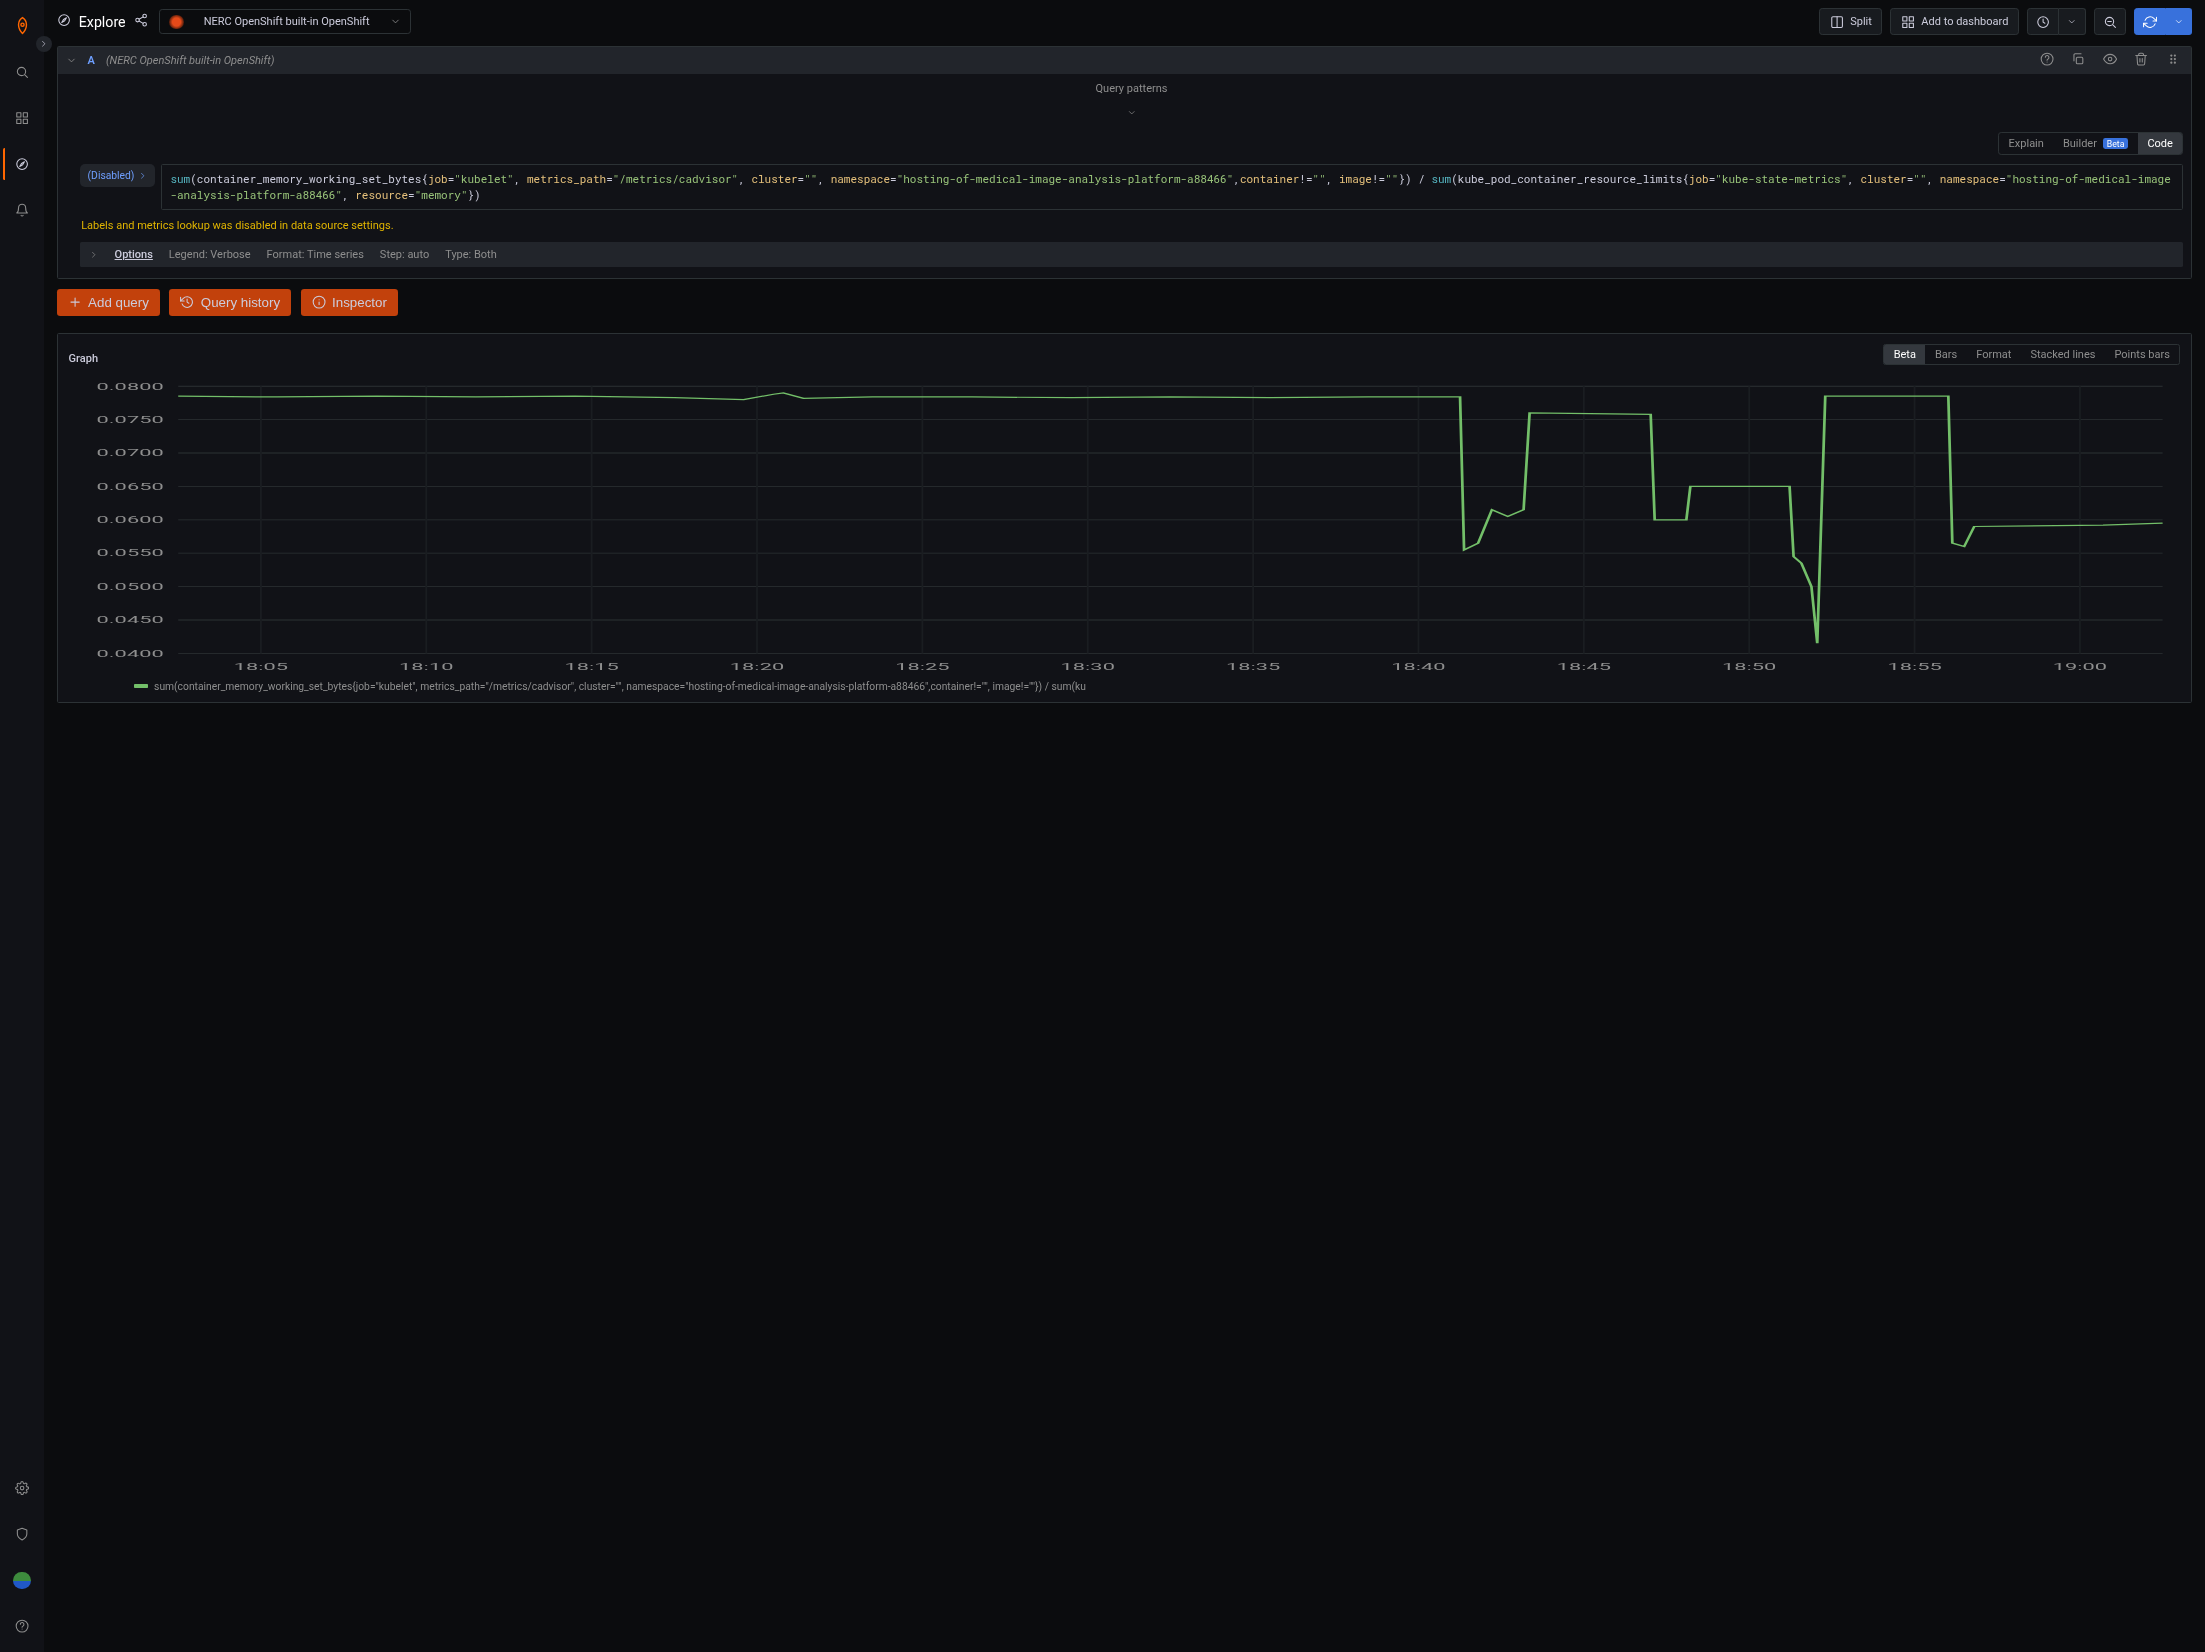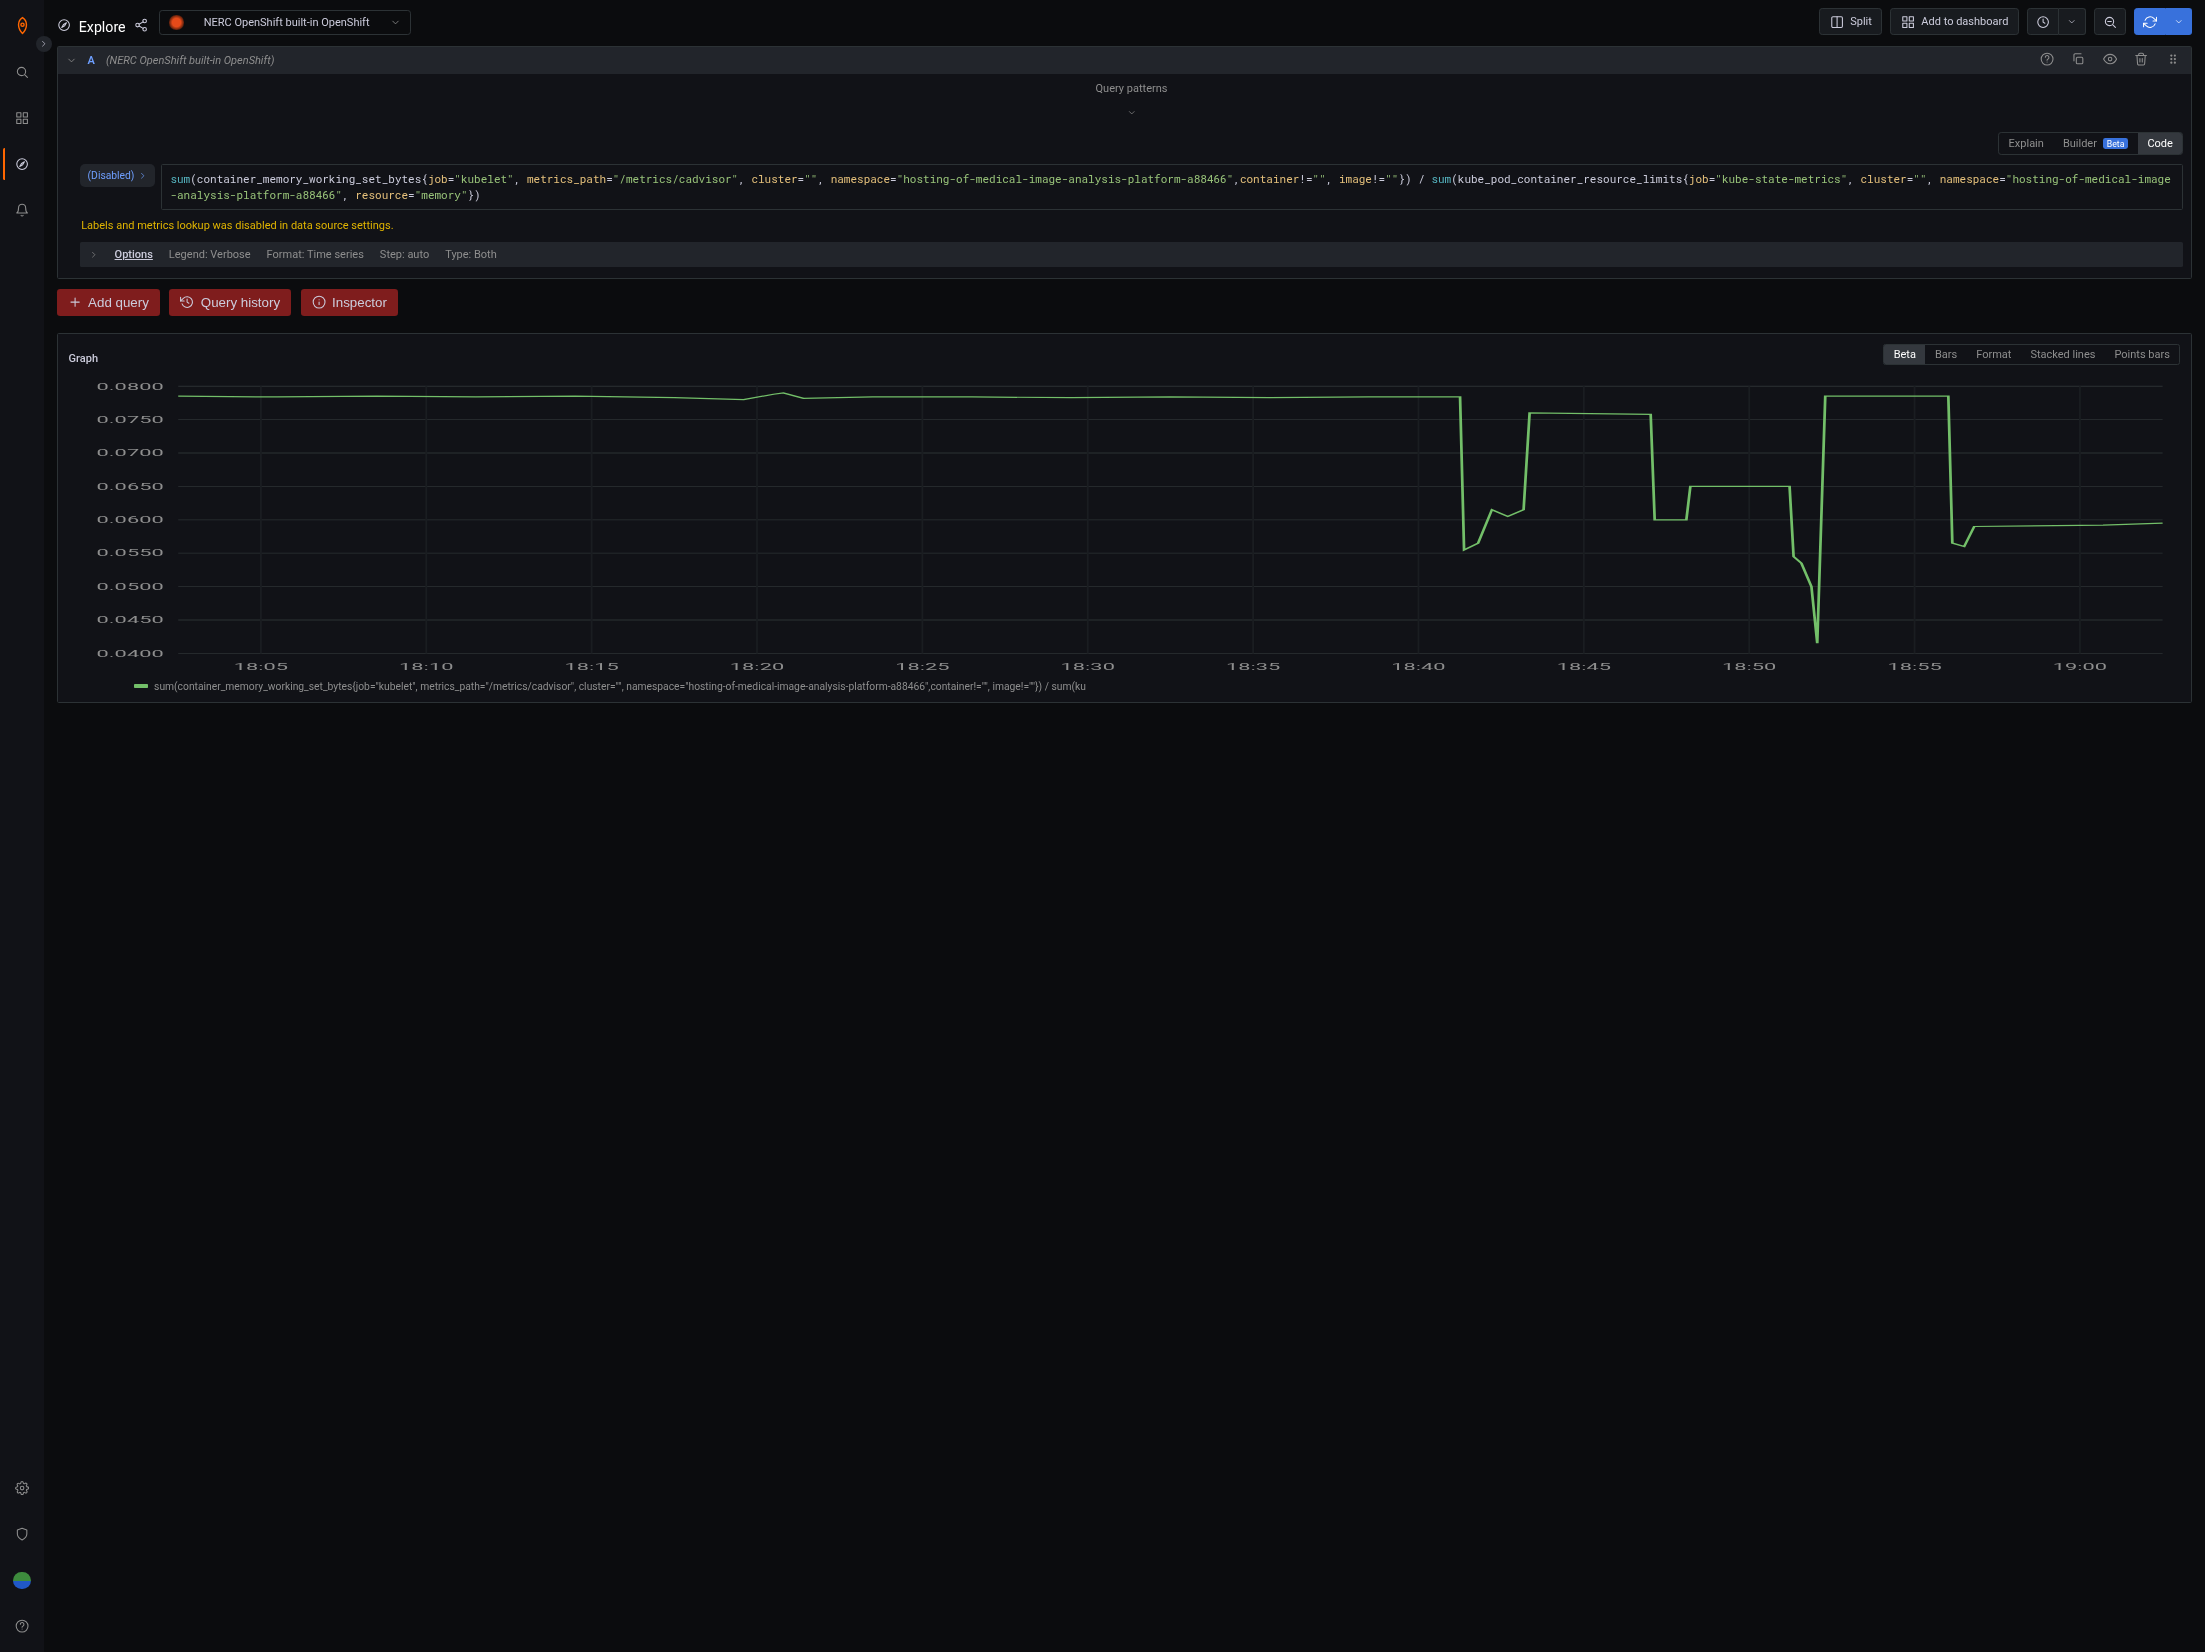--- a/index.html
+++ b/index.html
@@ -39,21 +39,21 @@
     width: 16px; height: 16px; border-radius: 50%;
     background: #22252b; display:flex; align-items:center; justify-content:center;
     color:#ccccdc; font-size:9.5px; cursor:pointer;
   }
 
   
   .main { flex:1; display:flex; flex-direction:column; overflow:auto; }
 
   
   .topbar {
-    display:flex; align-items:flex-end; padding: 8px 12.6px; gap:8px;
+    display:flex; align-items:center; padding: 8px 12.6px; gap:8px;
   }
   .breadcrumb-icon { color:#ccccdc; }
   .page-title { font-size:14.2px; color:#fff; font-weight:400; }
   .share-icon { color:#ccccdc; }
   .ds-picker {
     display:flex; align-items:center; gap:20px;
     border:0.8px solid #2c3235; border-radius:3.2px;
     padding: 4.7px 9.5px; margin-left:3.2px; cursor:pointer;
   }
   .ds-logo {
@@ -117,21 +117,21 @@
   .tok-op { color:#ccccdc;}
   .warn { color:#e0b400; padding-left:1.6px;}
   .options-row {
     background:#22252b; padding:6.3px 9.5px; display:flex; align-items:center; gap:16px;
     color:#8e8e8e; border-radius:1.6px;
   }
   .options-row .opt-title { color:#ccccdc; font-weight:500;text-decoration:underline;}
   .action-row { display:flex; gap:9.5px; padding: 9.5px 12.6px 12.6px 12.6px;}
   .action-btn {
     display:flex; align-items:center; gap:6.3px;
-    background:#7f1d1d; border:none; color:#ccccdc;
+    background:#c2410c; border:none; color:#ccccdc;
     padding:6.3px 11px; border-radius:3.2px; cursor:pointer;
   }
 
   
   .graph-panel {
     margin: 4.7px 12.6px 12.6px 12.6px;
     border:0.8px solid #2c3235; border-radius:1.6px;
     background:#111217;
   }
   .gp-header { display:flex; align-items:flex-end; padding:9.5px 11px;}

